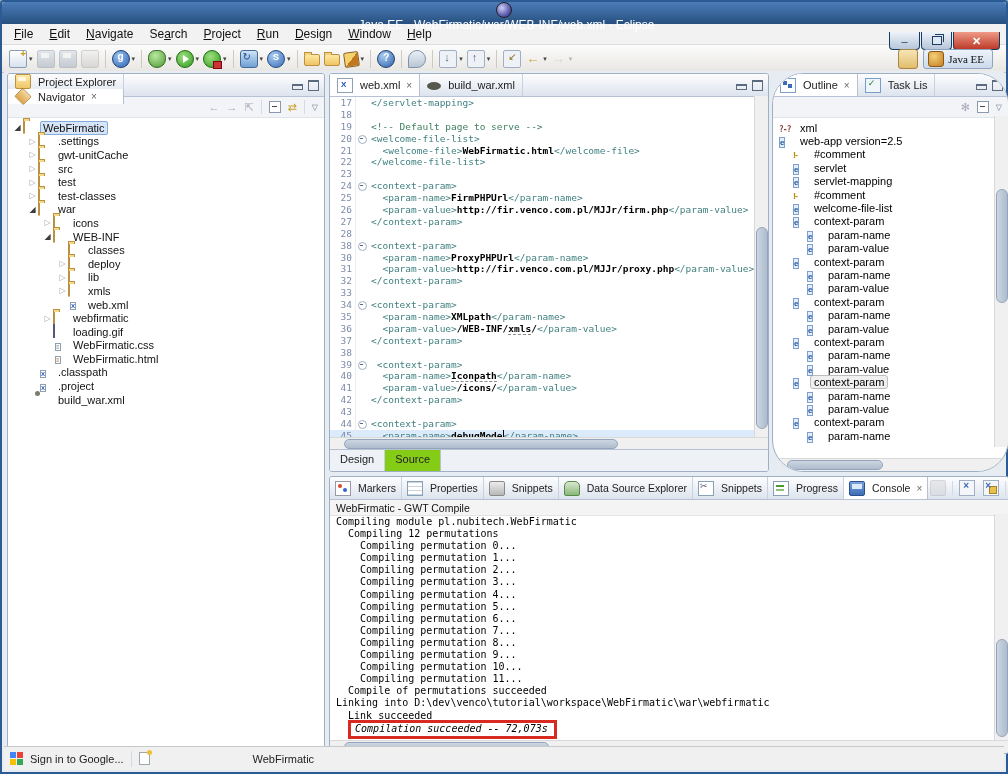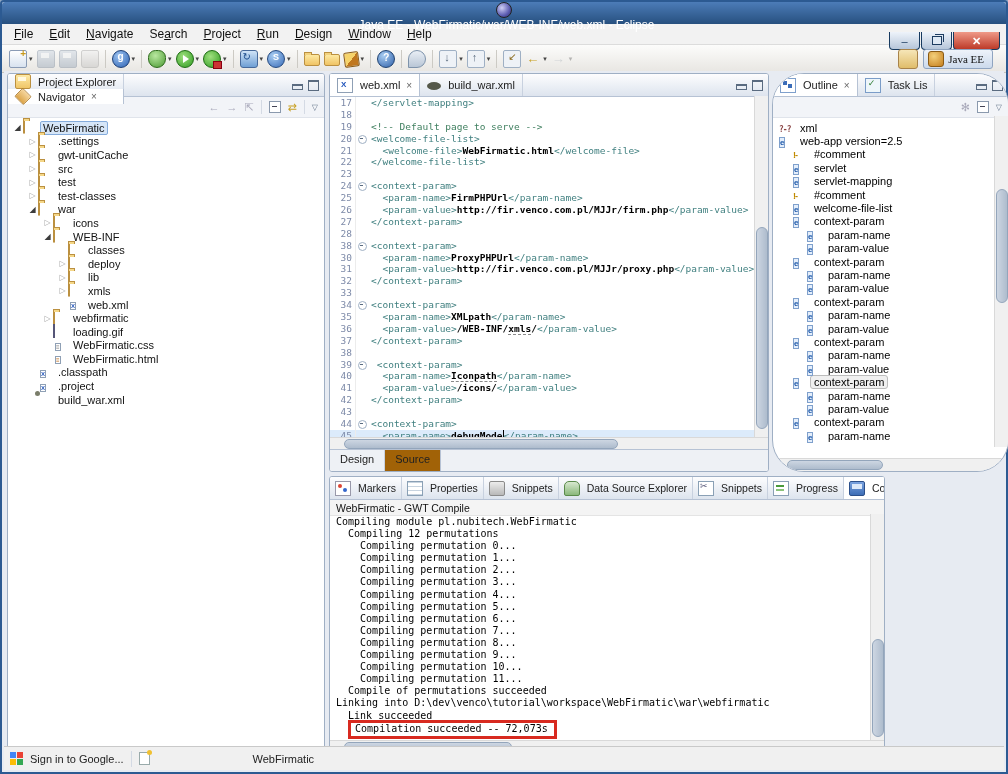--- a/index.html
+++ b/index.html
@@ -65,21 +65,21 @@
   .persp-open{width:18px;height:18px;background:linear-gradient(#f6e6b8,#e0bd6a);border:1px solid #a8834a;border-radius:3px;}
   .persp-btn{display:flex;align-items:center;gap:4px;border:1px solid #8fa4c0;background:linear-gradient(#eef3fa,#ccdaec);
     border-radius:3px;padding:1px 8px 1px 4px;font-size:11px;color:#111;font-family:Liberation Serif, serif;}
   .persp-ico{width:14px;height:14px;background:radial-gradient(circle at 35% 30%,#f3cf7a,#c57f1e);border:1px solid #8a5a14;border-radius:3px;}
   
   .main{position:absolute;left:2px;right:2px;top:69px;bottom:27px;background:#e7ebf2;}
   .panel{position:absolute;background:#fff;border:1px solid #9fafc4;border-radius:3px;overflow:hidden;box-sizing:border-box;}
   .p-explorer{left:3px;top:2px;width:318px;height:681px;}
   .p-editor{left:325px;top:2px;width:440px;height:399px;}
   .p-outline{left:768px;top:2px;width:237px;height:399px;border-radius:32px;}
-  .p-console{left:325px;top:405px;width:556px;height:278px;}
+  .p-console{left:325px;top:405px;width:680px;height:278px;}
   .vtabs{height:22px;display:flex;align-items:stretch;background:linear-gradient(#fdfdfe,#dde4ee);
     border-bottom:1px solid #b6c2d4;font-size:11px;color:#222;}
   .vtab{display:flex;align-items:center;gap:4px;padding:0 7px;border-right:1px solid #c8d1df;white-space:nowrap;}
   .vtab.active{background:#fff;border-right:1px solid #b6c2d4;box-shadow:inset 0 2px 0 #fff;font-weight:normal;}
   .vtab .x{font-size:10px;color:#666;margin-left:2px;}
   .pm{margin-left:auto;display:flex;align-items:center;gap:5px;padding-right:5px;}
   .ico-min{width:9px;height:3px;border:1px solid #5a6b80;border-top:2px solid #5a6b80;margin-top:4px;}
   .ico-max{width:9px;height:8px;border:1px solid #5a6b80;border-top:2px solid #5a6b80;}
   .viewbar{height:20px;background:#f2f4f8;border-bottom:1px solid #e0e4eb;display:flex;align-items:center;
     justify-content:flex-end;gap:7px;padding-right:6px;color:#7d8ea5;font-size:11px;}
@@ -119,21 +119,21 @@
   .c-comment{color:#3f7f5f;}
   .u{border-bottom:1px dashed #8a8a8a;}
   .caret{display:inline-block;width:1px;height:10px;background:#000;vertical-align:-1px;}
   .sb-v{position:absolute;width:13px;background:#f0f0f0;border-left:1px solid #d9d9d9;}
   .sb-h{position:absolute;height:12px;background:#f0f0f0;border-top:1px solid #d9d9d9;}
   .thumb{position:absolute;background:linear-gradient(90deg,#cdd6e2,#aebccd);border:1px solid #93a5bb;border-radius:6px;}
   .sb-h .thumb{height:8px;top:1px;background:linear-gradient(#cdd6e2,#aebccd);}
   .dstabs{position:absolute;left:0;right:0;bottom:0;height:21px;background:#eef1f5;border-top:1px solid #b6c2d4;
     display:flex;align-items:stretch;font-size:11px;}
   .dtab{padding:3px 10px;border-right:1px solid #c8d1df;color:#222;}
-  .dtab.active{background:#a16207;border-right:1px solid #b6c2d4;}
+  .dtab.active{background:#84cc16;border-right:1px solid #b6c2d4;}
   
   .orow{display:flex;align-items:center;height:13.4px;white-space:nowrap;font-size:11px;}
   .oico{width:13px;height:12px;flex:0 0 auto;margin-right:4px;position:relative;}
   .io-elem{width:10px;height:10px;margin-top:1px;background:#e4eefb;border:1px solid #7fa0cc;
     color:#1a56a8;font:bold 8px/10px "Liberation Sans";text-align:center;}
   .io-elem::after{content:"e";}
   .io-comment{font:bold 9px/12px "Liberation Sans";color:#c08a00;}
   .io-comment::after{content:"!-";letter-spacing:-1px;}
   .io-xmldecl{font:bold 8px/12px "DejaVu Sans Mono",monospace;color:#8a4444;}
   .io-xmldecl::after{content:"?-?";letter-spacing:-1px;}
@@ -699,21 +699,21 @@
           <div class="con-line">    Compiling permutation 5...</div>
           <div class="con-line">    Compiling permutation 6...</div>
           <div class="con-line">    Compiling permutation 7...</div>
           <div class="con-line">    Compiling permutation 8...</div>
           <div class="con-line">    Compiling permutation 9...</div>
           <div class="con-line">    Compiling permutation 10...</div>
           <div class="con-line">    Compiling permutation 11...</div>
           <div class="con-line">  Compile of permutations succeeded</div>
           <div class="con-line">Linking into D:\dev\venco\tutorial\workspace\WebFirmatic\war\webfirmatic</div>
           <div class="con-line">  Link succeeded</div>
-          <div class="con-line">  <span class="redbox" style="border-color: rgb(216, 42, 32);">Compilation succeeded -- 72,073s</span></div>
+          <div class="con-line">  <span class="redbox" style="border-color: rgb(216, 42, 32); font-style: italic;">Compilation succeeded -- 72,073s</span></div>
         </div>
       <div class="sb-v" style="right:0;top:37px;height:228px;">
         <div class="thumb" style="left:1px;width:10px;top:55%;height:42%;"></div>
       </div>
       <div class="sb-h" style="left:0;right:0;bottom:0;">
         <div class="thumb" style="left:14px;width:30%;"></div>
       </div>
     </div>
 
   </div>

